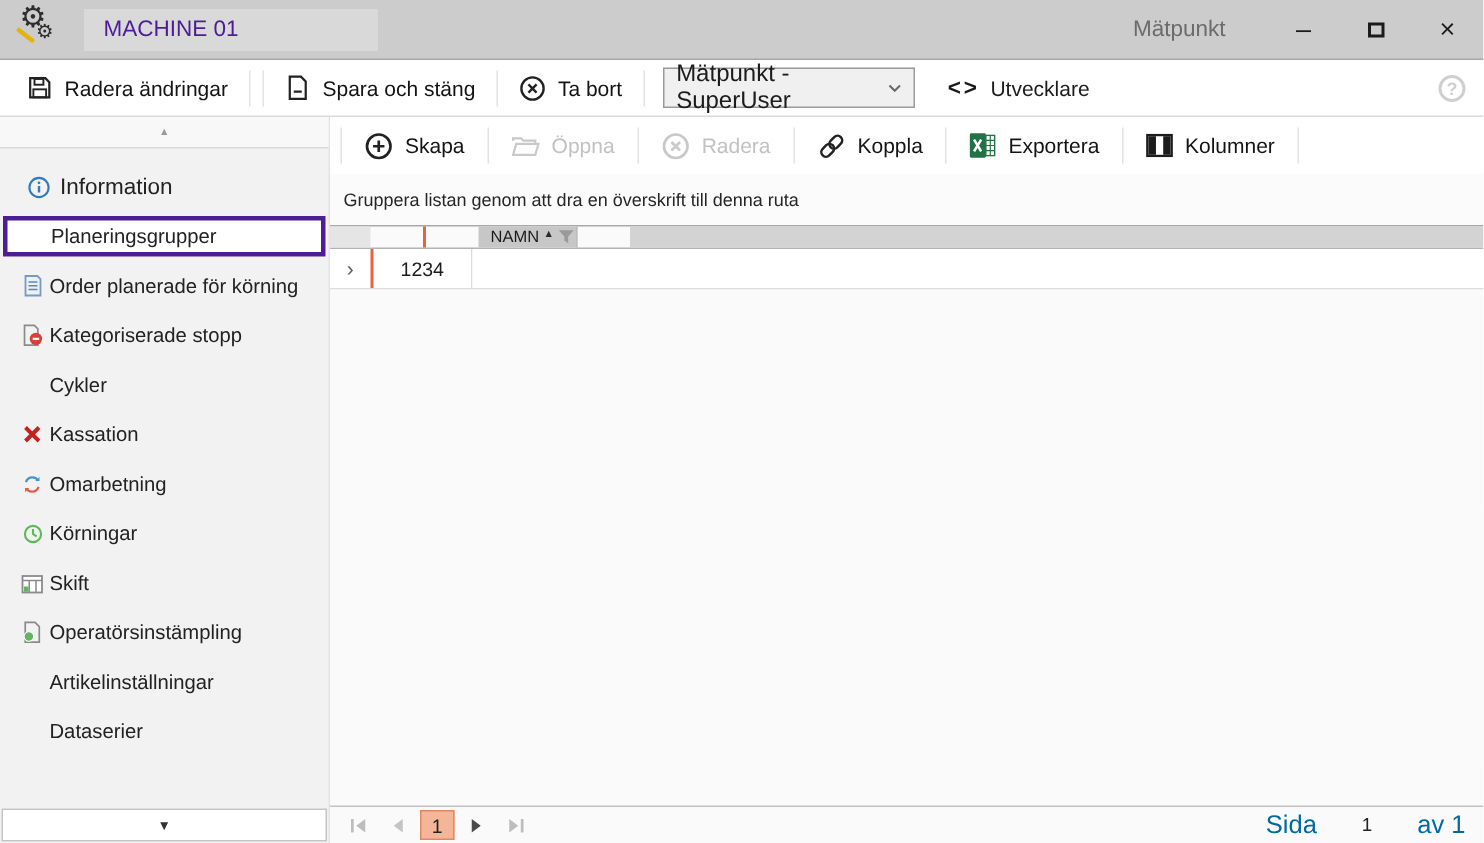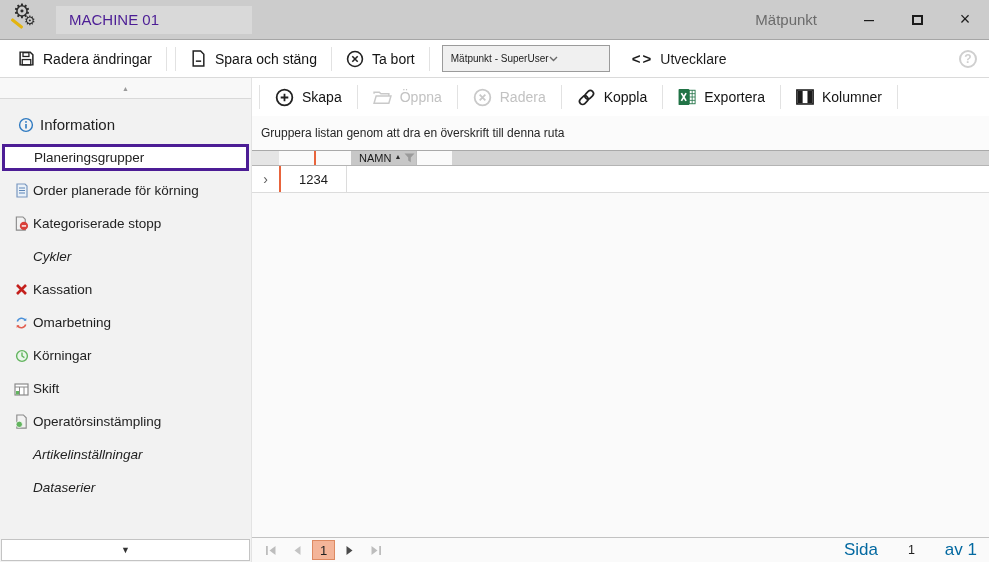--- a/index.html
+++ b/index.html
@@ -25,43 +25,43 @@
              font-size:18px; color:#1b1b1b; cursor:default; }
   .maxbox { display:block; width:11px; height:10px; border:2px solid #1b1b1b; }
 
   
   .cmdbar { height:38px; background:#fff; border-bottom:1px solid #dadada;
             display:flex; align-items:center; padding:0 8px; flex:0 0 auto; }
   .cmd-btn { display:flex; align-items:center; gap:8px; padding:6px 10px; font-size:14px;
              color:#141414; white-space:nowrap; }
   .vdiv { width:1px; height:24px; background:#e2e2e2; margin:0 4px; flex:0 0 auto; }
   .role-dd { width:168px; height:27px; background:#f0f0f0; border:1px solid #9b9b9b;
-             display:flex; align-items:center; padding:0 8px; font-size:10px; color:#1c1c1c;
-             margin-left:8px; justify-content:flex-start; }
+             display:flex; align-items:center; padding:0 8px; font-size:16px; color:#1c1c1c;
+             margin-left:8px; justify-content:flex-end; }
   .dev-btn { display:flex; align-items:center; gap:7px; margin-left:22px; font-size:14px; }
   .code-glyphs { font-size:15px; font-weight:bold; color:#1a1a1a; letter-spacing:2px; }
   .help-circle { width:18px; height:18px; border:2px solid #cfcfcf; border-radius:50%;
                  color:#cfcfcf; font-size:12px; font-weight:bold; display:flex;
                  align-items:center; justify-content:center; margin-right:4px; }
 
   
   .body { flex:1; display:flex; min-height:0; }
 
   
-  .sidebar { width:252px; flex:0 0 auto; background:#f2f2f2; border-right:1px solid #e3e3e3;
+  .sidebar { width:220px; flex:0 0 auto; background:#f2f2f2; border-right:1px solid #e3e3e3;
              display:flex; flex-direction:column; }
   .side-scroll-up { height:21px; background:#f8f8f8; border-bottom:1px solid #d9d9d9;
                     display:flex; align-items:center; justify-content:center;
                     font-size:7px; color:#9a9a9a; }
   .side-items { flex:1; padding-top:9px; overflow:hidden; }
   .side-item { height:33px; display:flex; align-items:center; padding-left:13px;
                font-size:13.5px; color:#222; gap:3px; }
   .side-item .sicon { width:17px; height:16px; flex:0 0 auto; display:flex;
                       align-items:center; justify-content:center; }
-  .side-item.noicon { padding-left:33px;font-style:italic; }
+  .side-item.noicon { padding-left:33px; }
   .side-item.info-item { font-size:15px; padding-left:17px; gap:6px; }
   .side-item.selected { height:27px; margin:3px 2px; background:#fff;
                         border:3px solid #4c1d95; padding-left:29px; }
   .side-scroll-down { height:22px; margin:1px; background:#fff; border:1px solid #c4c4c4;
                       display:flex; align-items:center; justify-content:center;
                       font-size:9px; color:#333; }
 
   
   .main { flex:1; display:flex; flex-direction:column; background:#fafafa; min-width:0; }
   .content-toolbar { height:38px; background:#fff; display:flex; align-items:center;

